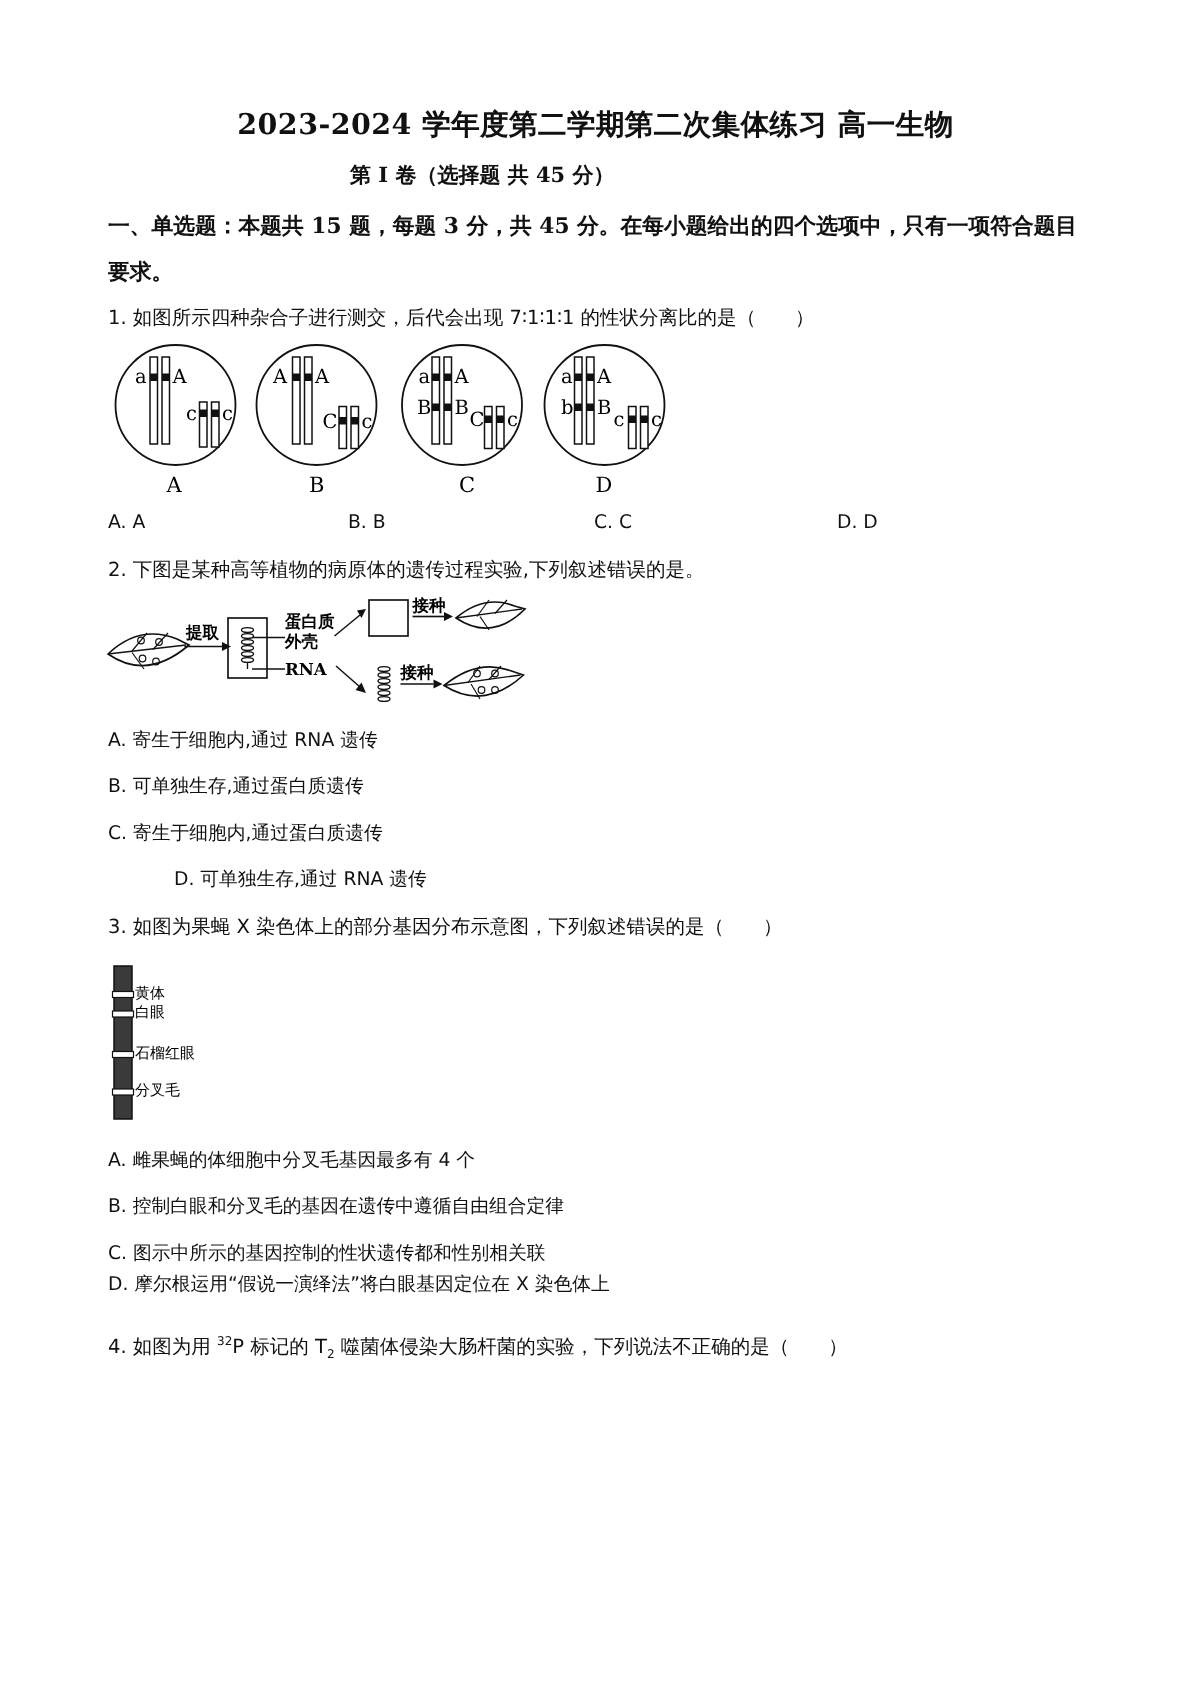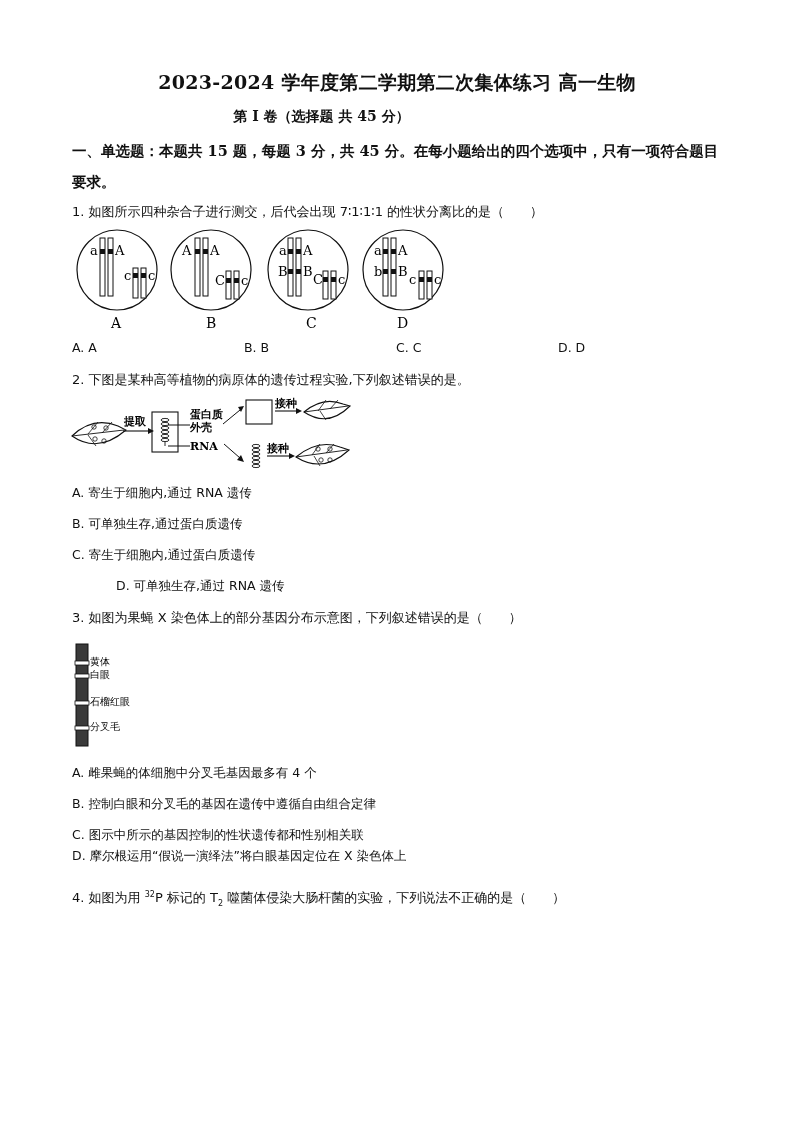--- a/index.html
+++ b/index.html
@@ -97,21 +97,21 @@
     <rect x="357" y="45" width="5" height="28" fill="#fff" stroke="#111" stroke-width="1"></rect>
     <rect x="349" y="51" width="5" height="5" fill="#111"></rect>
     <rect x="357" y="51" width="5" height="5" fill="#111"></rect>
     <text x="339" y="58" font-size="13">c</text>
     <text x="364" y="58" font-size="13">c</text>
     <text x="327" y="102" font-size="14">D</text>
   </g>
 </svg>
 
 <div class="abs opt" style="left:72px; top:340px;">A. A</div>
-<div class="abs opt" style="left:244px; top:340px;">B. B</div>
+<div class="abs opt" style="left:232px; top:340px;">B. B</div>
 <div class="abs opt" style="left:396px; top:340px;">C. C</div>
 <div class="abs opt" style="left:558px; top:340px;">D. D</div>
 
 <div class="abs q" style="left:72px; top:371px;">
   <span>2.</span>
   <span>下图是某种高等植物的病原体的遗传过程实验,下列叙述错误的是。</span>
 </div>
 
 <svg class="abs" style="left:68px; top:394px;" width="290" height="80" viewBox="0 0 290 80">
 

